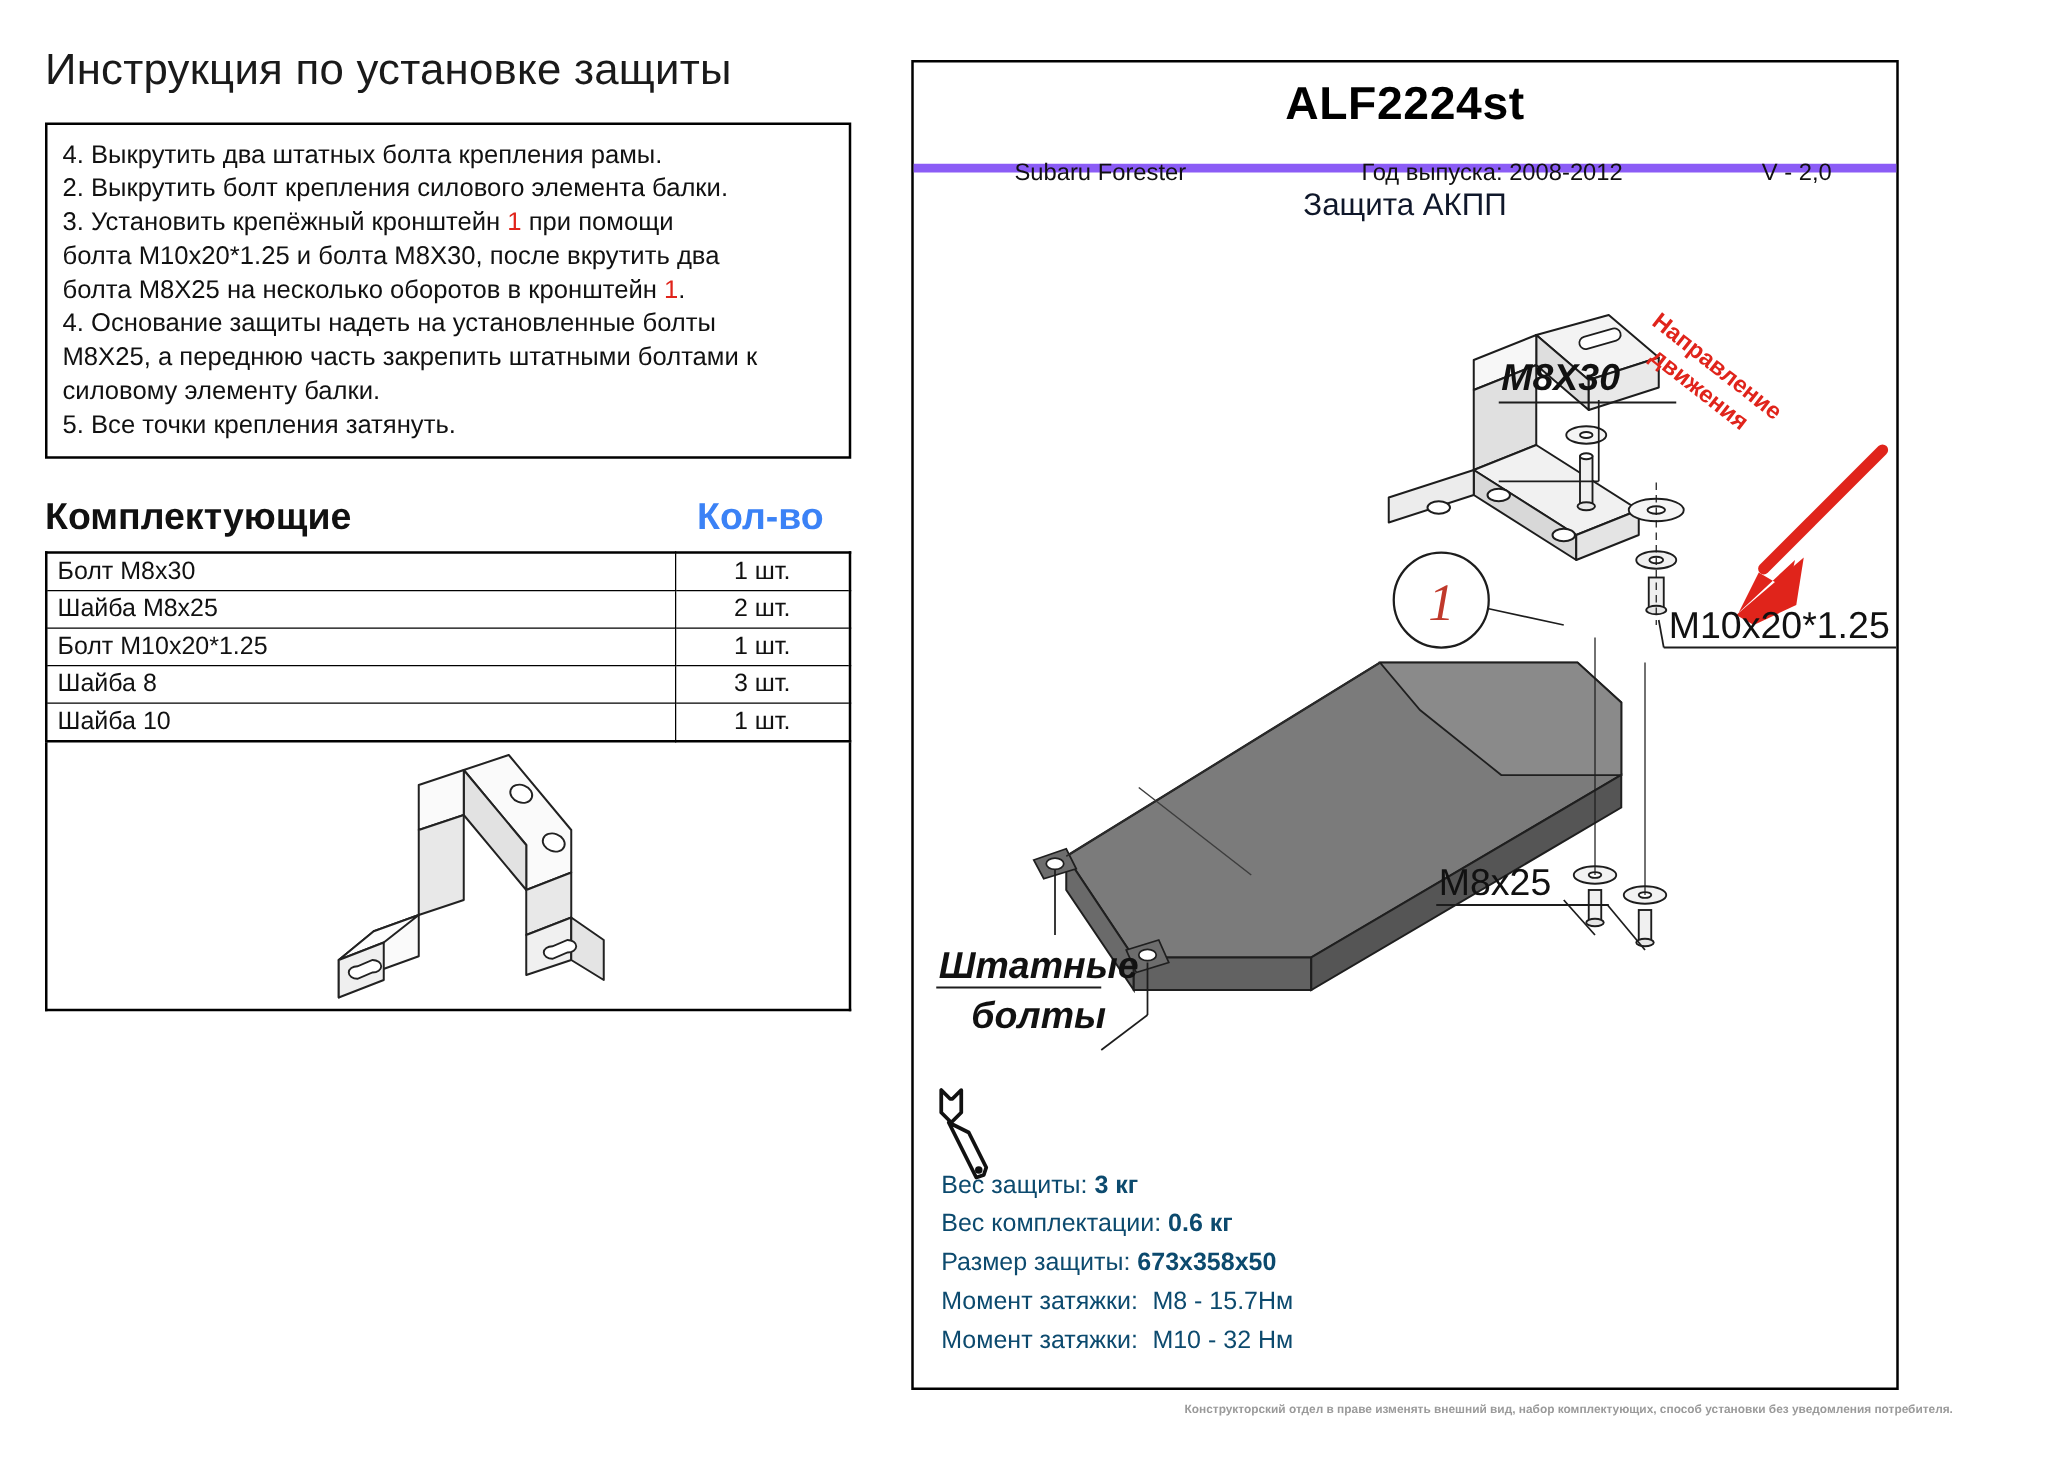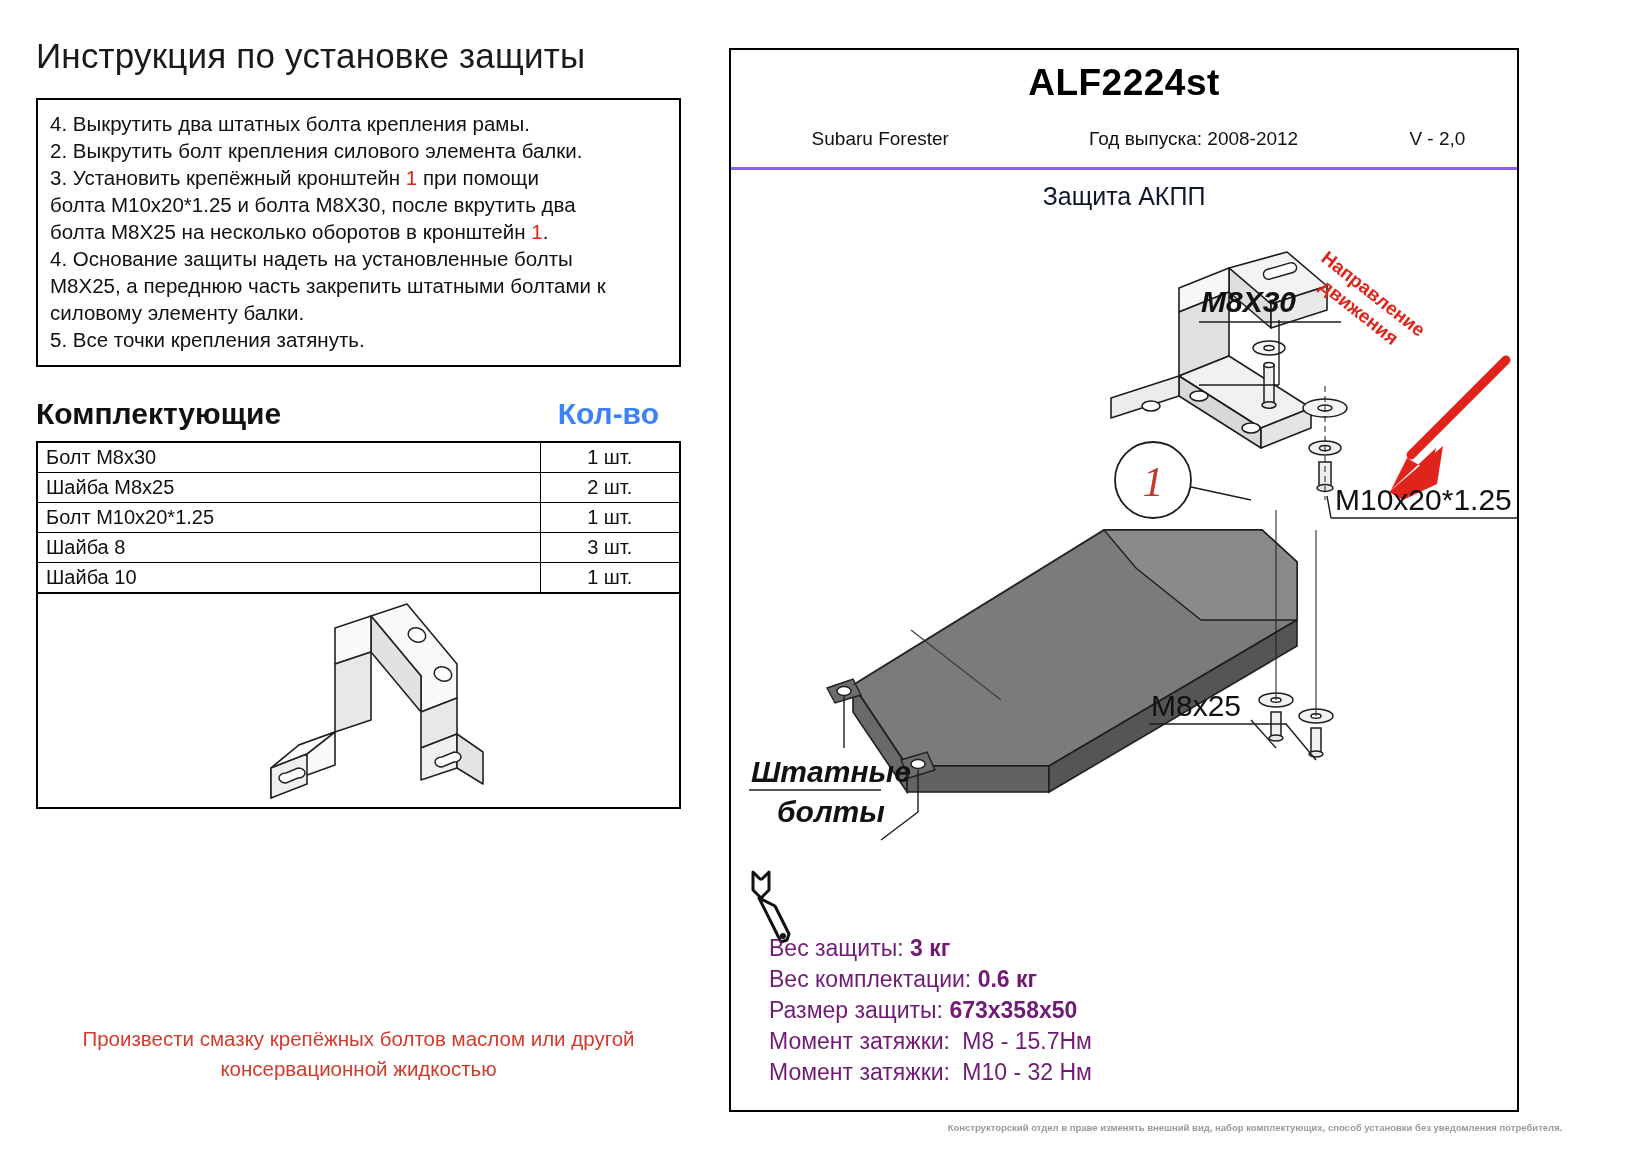--- a/index.html
+++ b/index.html
@@ -51,41 +51,41 @@
     position:absolute; left:36px; top:1024px; width:645px;
     text-align:center; color:#d33a2c; font-size: 20.5px; line-height: 30px;
   }
 
   
   .right-panel {
     position:absolute; left:729px; top:48px;
     width: 790px; height: 1064px;
     border: 2px solid #000; background:#fff;
   }
-  .rp-head { height: 120px; border-bottom: 3px solid #8b5cf6; position:relative; }
+  .rp-head { height: 88px; border-bottom: 7px solid #8b5cf6; position:relative; }
   .art-code {
     text-align:center; font-size: 37px; font-weight: 700; color:#000;
     padding-top: 12px; letter-spacing: .5px;
   }
   .head-row {
     position:absolute; left:0; right:0; top:78px;
     display:flex; align-items:center; font-size:19px; color:#111;
   }
   .hr-model { width: 300px; text-align:center; }
   .hr-year  { width: 330px; text-align:center; }
   .hr-vol   { width: 160px; text-align:center; }
 
   .rp-subtitle {
     text-align:center; font-size: 25px; color:#0f172a; padding-top: 12px;
   }
 
   .diagram { position:absolute; left:0; top:150px; width:786px; height:760px; }
 
   .specs {
-    position:absolute; left:22px; bottom:22px; font-size:23px; color:#701a75; line-height:31px;margin-left:16px;
+    position:absolute; left:22px; bottom:22px; font-size:20px; color:#0c4a6e; line-height:31px;
   }
   .specs b { font-weight:700; }
 
   .direction-label {
     position:absolute; color:#e0241b; font-weight:700; font-size:19px;
     line-height: 23px; text-align:center;
     transform: rotate(38deg); transform-origin: left top;
   }
 
   .footer-note {
@@ -175,24 +175,20 @@
         </g>
 
         <g stroke="#222" stroke-width="1.5" fill="#ffffff">
           <ellipse cx="196" cy="33" rx="9" ry="7" transform="rotate(20 196 33)"></ellipse>
           <ellipse cx="222" cy="72" rx="9" ry="7" transform="rotate(20 222 72)"></ellipse>
         </g>
       </svg>
     </div>
   </div>
 
-  <div class="lube-note">
-    <div>Произвести смазку крепёжных болтов маслом или другой</div>
-    <div>консервационной жидкостью</div>
-  </div>
 
   <div class="right-panel">
 
     <div class="rp-head">
       <div class="art-code">ALF2224st</div>
       <div class="head-row">
         <div class="hr-model">Subaru Forester</div>
         <div class="hr-year">Год выпуска: 2008-2012</div>
         <div class="hr-vol">V - 2,0</div>
       </div>

